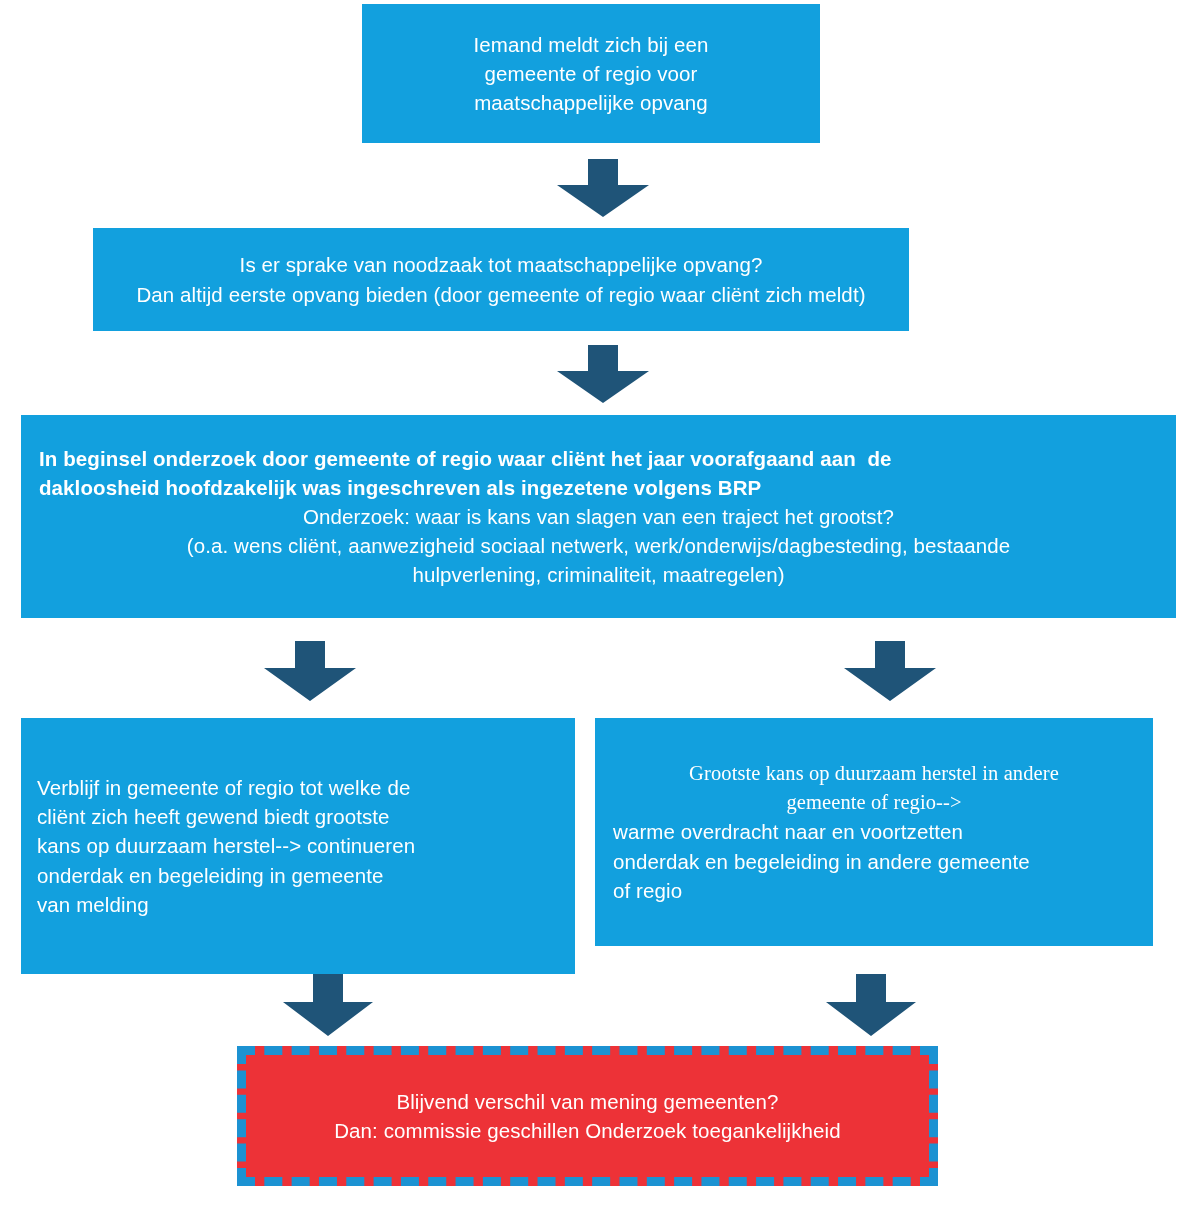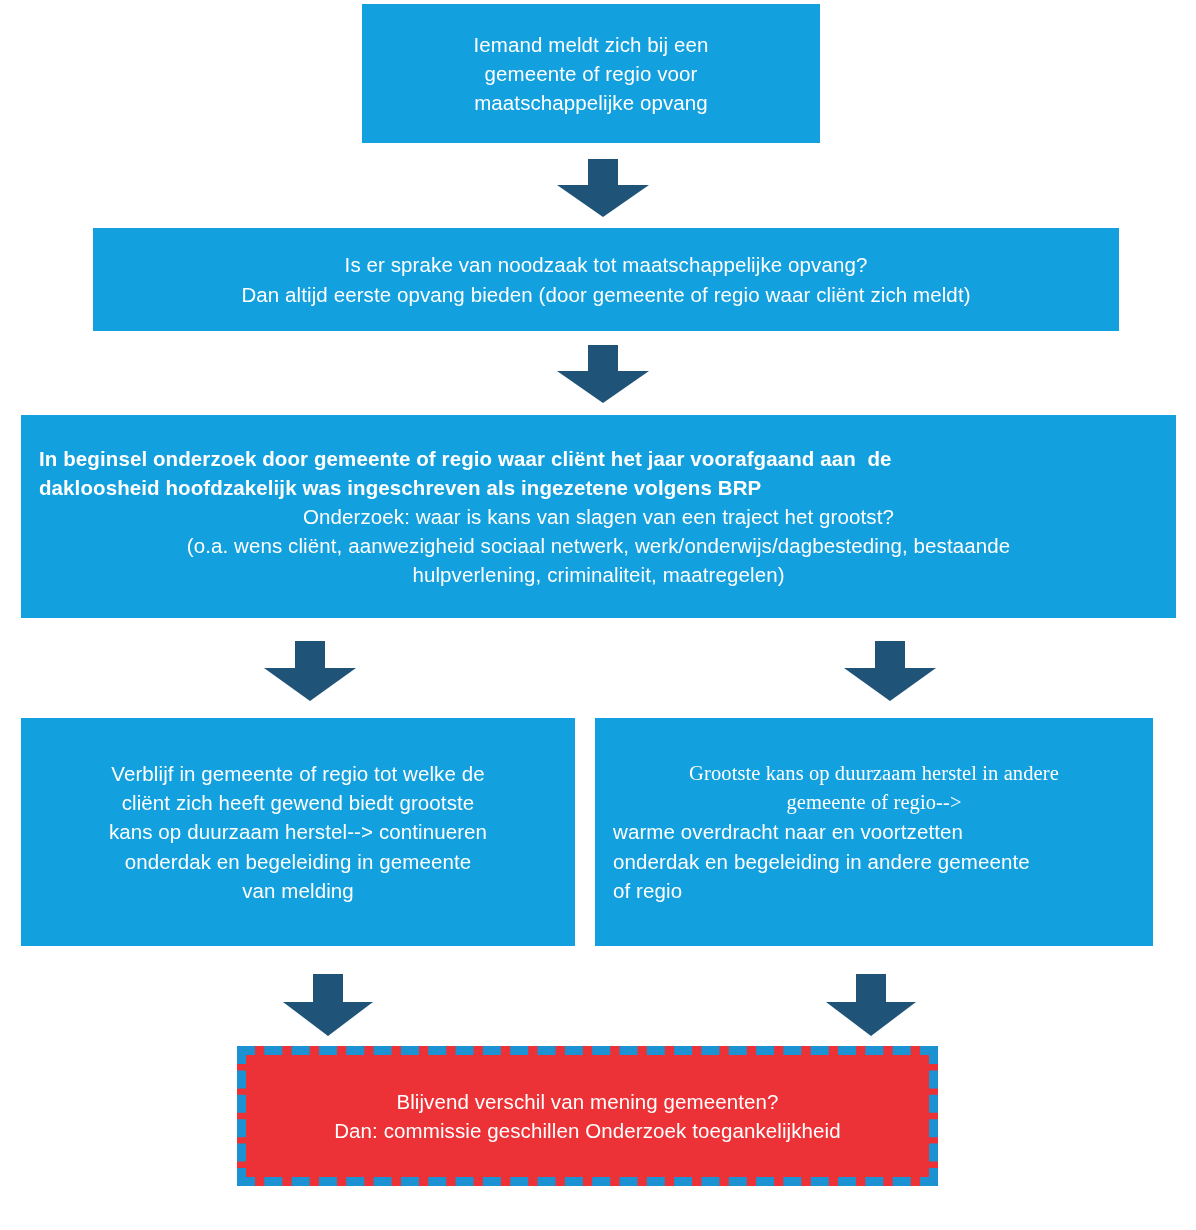--- a/index.html
+++ b/index.html
@@ -48,21 +48,21 @@
     height: 139px;
     font-size: 20.5px;
     text-align: center;
     padding: 12px 14px;
   }
 
   
   #node-necessity {
     left: 93px;
     top: 228px;
-    width: 1026px;
+    width: 816px;
     height: 103px;
     font-size: 20.5px;
     text-align: center;
     padding: 0 12px;
   }
 
   
   #node-investigation {
     left: 21px;
     top: 415px;
@@ -72,23 +72,22 @@
     padding: 0 18px;
   }
   #node-investigation .line.l-left   { text-align: left; font-weight: bold; }
   #node-investigation .line.l-center { text-align: center; }
 
   
   #node-stay {
     left: 21px;
     top: 718px;
     width: 554px;
-    height: 228px;
-    font-size: 20.5px;
-    text-align: center;
+    height: 256px;
+    font-size: 20.5px;
     padding: 0 16px;
   }
 
   
   #node-transfer {
     left: 595px;
     top: 718px;
     width: 558px;
     height: 228px;
     font-size: 20.5px;

